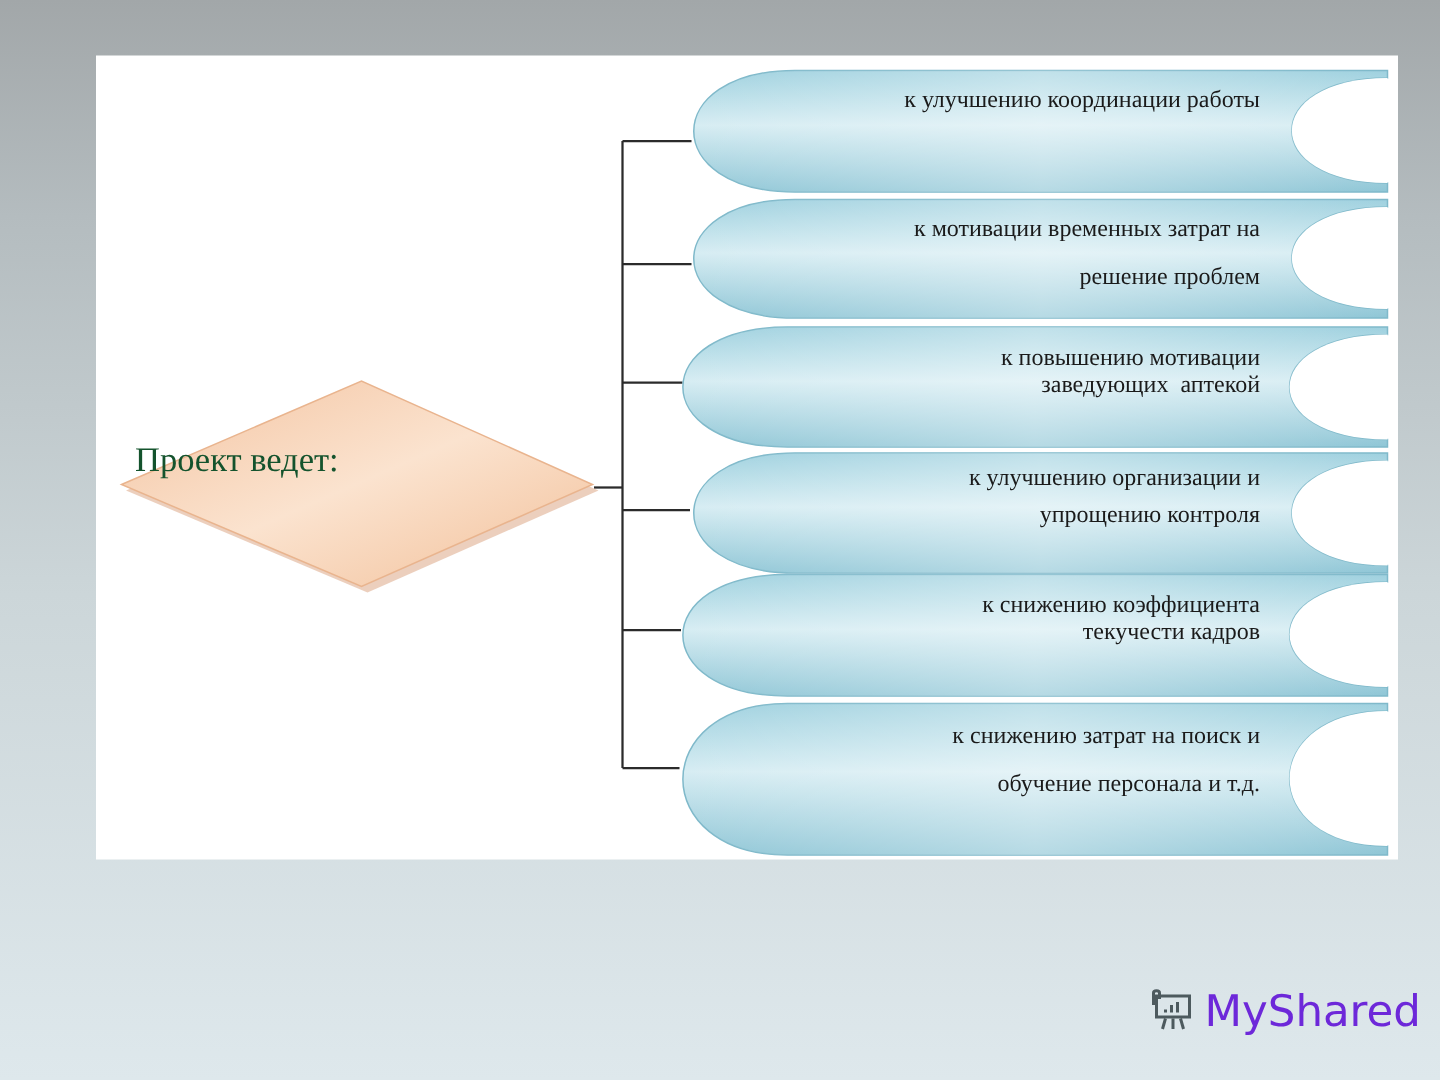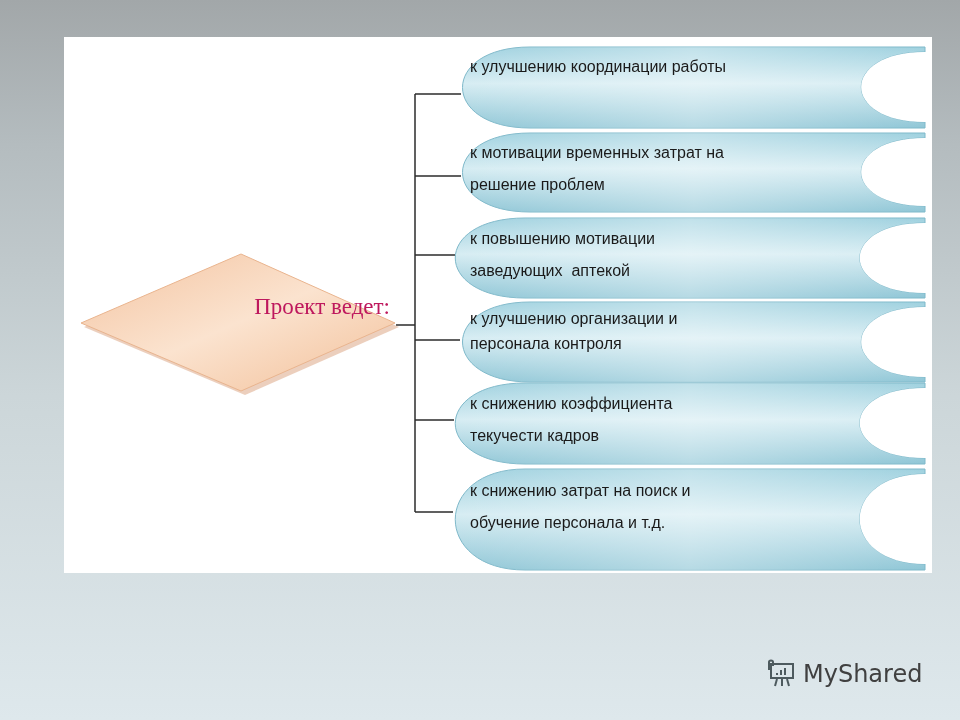--- a/index.html
+++ b/index.html
@@ -8,35 +8,35 @@
       background: linear-gradient(to bottom, #a2a7a9 0%, #b4bcbf 20%, #ccd6d9 55%, #dee8ec 100%);
       font-family: "Liberation Serif", serif;
     }
     .panel {
       position: absolute; left: 64px; top: 37px; width: 868px; height: 536px;
       background: #ffffff;
     }
     .diagram { position: absolute; left: 0; top: 0; width: 960px; height: 720px; }
     .center-label {
       position: absolute; left: 90px; top: 294px; width: 300px; height: 34px;
-      text-align: right; font-size: 23px; color: #be185d;
+      text-align: left; font-size: 23px; color: #14532d;
       font-family: "Liberation Serif", serif;
     }
     .item-text {
-      position: absolute; left: 470px; width: 370px; text-align: left;
+      position: absolute; left: 470px; width: 370px; text-align: right;
       font-size: 16px; color: #1a1a1a;
-      font-family: Liberation Sans, sans-serif;
+      font-family: Liberation Serif, serif;
     }
     .item-text span { display: block; }
     .logo {
       position: absolute; left: 765px; top: 656px; height: 36px;
       display: flex; align-items: center; gap: 6px;
     }
     .logo-text {
-      font-family: "DejaVu Sans", sans-serif; font-size: 24px; color: #404040;
+      font-family: "DejaVu Sans", sans-serif; font-size: 29px; color: #6d28d9;
       letter-spacing: 0px;
     }
   </style>
 </head>
 <body>
 
 <div class="panel"></div>
 
 <svg class="diagram" viewBox="0 0 960 720" xmlns="http://www.w3.org/2000/svg">
   <defs>
@@ -108,29 +108,29 @@
 <div class="center-label">Проект ведет:</div>
 
 <div class="item-text" style="top:58px;">
   <span style="margin-bottom:14px;">к улучшению координации работы</span>
 </div>
 <div class="item-text" style="top:144px;">
   <span style="margin-bottom:14px;">к мотивации временных затрат на</span>
   <span>решение проблем</span>
 </div>
 <div class="item-text" style="top:230px;">
-  <span style="margin-bottom:14px;">к повышению мотивации</span>
+  <span style="">к повышению мотивации</span>
   <span style="white-space:pre;">заведующих  аптекой</span>
 </div>
 <div class="item-text" style="top:310px;">
   <span style="margin-bottom:7px;">к улучшению организации и</span>
-  <span>персонала контроля</span>
+  <span>упрощению контроля</span>
 </div>
 <div class="item-text" style="top:395px;">
-  <span style="margin-bottom:14px;">к снижению коэффициента</span>
+  <span style="margin-bottom:0;">к снижению коэффициента</span>
   <span>текучести кадров</span>
 </div>
 <div class="item-text" style="top:482px;">
   <span style="margin-bottom:14px;">к снижению затрат на поиск и</span>
   <span>обучение персонала и т.д.</span>
 </div>
 
 <div class="logo">
   <svg width="32" height="32" viewBox="0 0 32 32">
     <rect x="6" y="6" width="22" height="14" fill="none" stroke="#4d5a5e" stroke-width="2"></rect>

